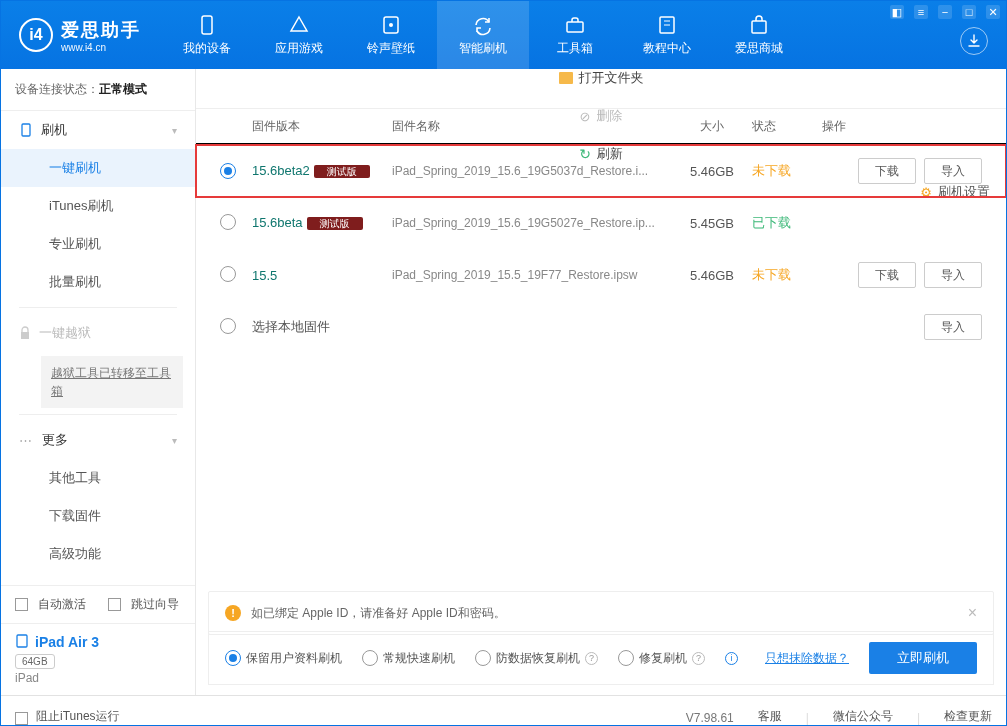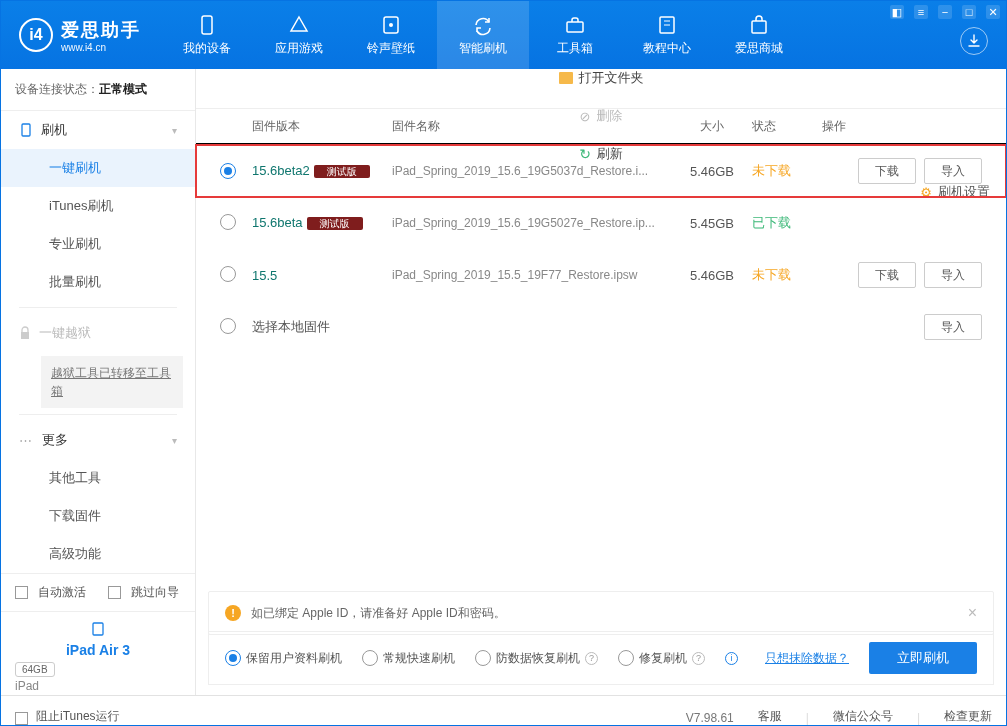--- a/index.html
+++ b/index.html
@@ -27,21 +27,21 @@
 .side-head { display: flex; align-items: center; gap: 8px; padding: 10px 18px; color: #333; }
 .side-head .chev { margin-left: auto; color: #bbb; font-size: 10px; }
 .side-sub { padding: 10px 18px 10px 48px; color: #555; font-size: 13px; cursor: pointer; }
 .side-sub.active { background: #eaf3fd; color: #1a80e6; }
 .side-note { margin: 4px 12px 4px 40px; padding: 8px 10px; background: #f3f3f3; color: #777; font-size: 12px; line-height: 1.5; text-decoration: underline; }
 .side-div { height: 1px; background: #eee; margin: 6px 18px; }
 .sidebar-bottom { margin-top: auto; border-top: 1px solid #eee; }
 .sb-row { display: flex; align-items: center; padding: 10px 14px; gap: 10px; font-size: 12px; color: #555; }
 .chk { width: 13px; height: 13px; border: 1px solid #999; display: inline-block; }
 .dev-block { padding: 10px 14px; border-top: 1px solid #eee; }
-.dev-name { color: #1a80e6; font-size: 14px; font-weight: 600; display: flex; align-items: center; gap: 6px; flex-direction: column; }
+.dev-name { color: #1a80e6; font-size: 14px; font-weight: 600; display: flex; align-items: flex-start; gap: 6px; }
 .dev-badge { margin-top: 4px; display: inline-block; font-size: 10px; padding: 1px 6px; border: 1px solid #ccc; border-radius: 3px; color: #666; }
 .dev-type { font-size: 12px; color: #888; margin-top: 2px; }
 
 .main { flex: 1; display: flex; flex-direction: column; position: relative; }
 .toolbar { height: 40px; border-bottom: 1px solid #eee; display: flex; align-items: center; padding: 0 16px; gap: 20px; font-size: 13px; color: #444; flex-direction: column; }
 .tb-item { display: flex; align-items: center; gap: 6px; cursor: pointer; }
 .tb-item.disabled { color: #bbb; }
 .tb-right { margin-left: auto; color: #555; }
 .gear { color: #f6a623; }
 .fold { width: 14px; height: 12px; background: #f6b94a; border-radius: 1px; display: inline-block; }

